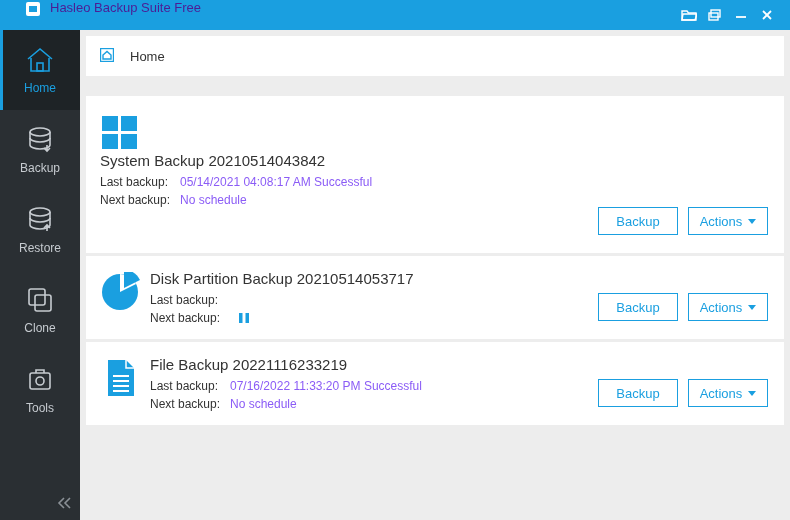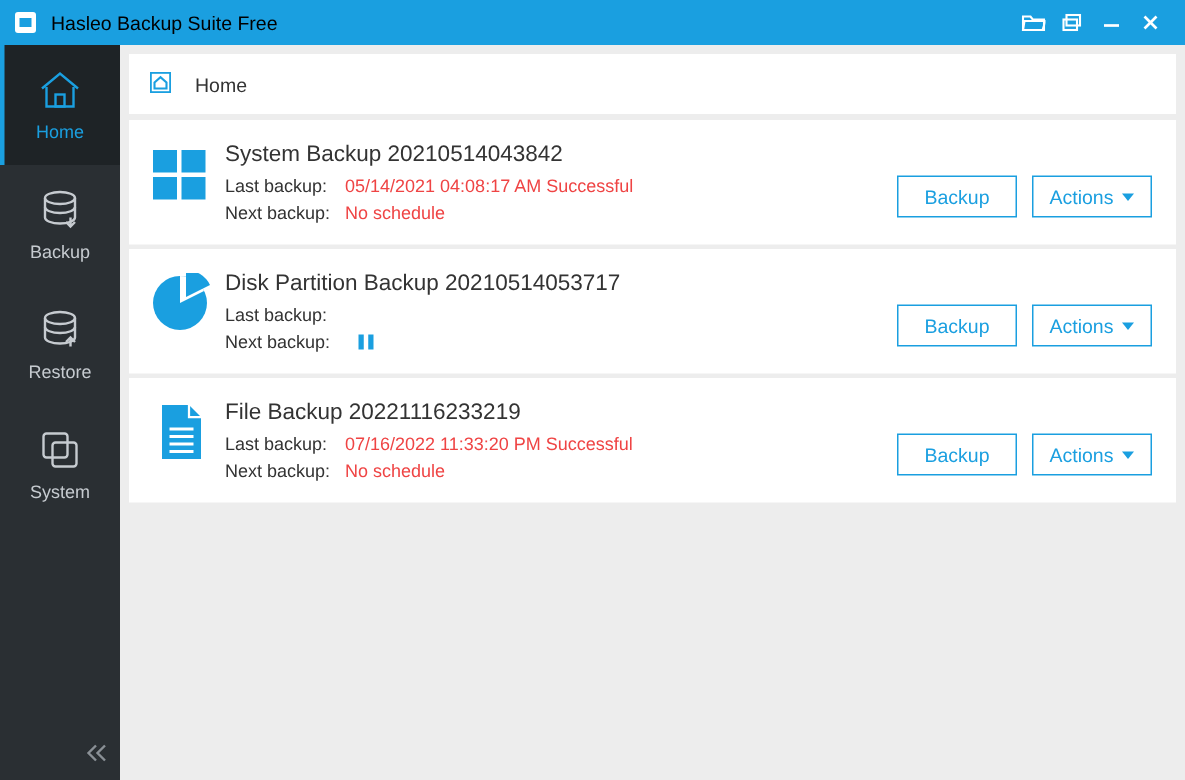--- a/index.html
+++ b/index.html
@@ -1,40 +1,40 @@
 <!DOCTYPE html>
 <html><head>
 <meta charset="utf-8">
 <style>
   * { margin:0; padding:0; box-sizing:border-box; font-family:"Segoe UI",Arial,sans-serif; }
   body { width:790px; height:520px; overflow:hidden; background:#fff; }
-  .titlebar { height:30px; background:#1a9fe0; display:flex; align-items:center; color:#000000; padding:0 10px 0 8px; }
+  .titlebar { height:30px; background:#1a9fe0; display:flex; color:#4c1d95; padding:0 10px 0 24px; }
   .titlebar .app-icon { width:18px; height:18px; margin-right:8px; display:flex; align-items:center; justify-content:center; }
   .titlebar .title { font-size:13px; flex:1; }
   .titlebar .win-btn { width:26px; height:30px; display:flex; align-items:center; justify-content:center; cursor:pointer; }
   .titlebar .win-btn svg { stroke:#fff; }
   .body { display:flex; height:490px; }
   .sidebar { width:80px; background:#2a2f33; display:flex; flex-direction:column; align-items:stretch; position:relative; }
   .side-item { height:80px; display:flex; flex-direction:column; align-items:center; justify-content:center; color:#c6cbd0; cursor:pointer; gap:6px; }
   .side-item.active { background:#1e2326; color:#1a9fe0; box-shadow:inset 3px 0 0 #1a9fe0; }
   .side-item .label { font-size:12px; }
   .side-item svg { stroke:#c6cbd0; }
   .side-item.active svg { stroke:#1a9fe0; }
   .collapse { position:absolute; bottom:6px; right:8px; cursor:pointer; }
   .main { flex:1; background:#ededed; display:flex; flex-direction:column; }
   .crumb { height:40px; background:#fff; margin:6px 6px 0 6px; display:flex; align-items:center; padding:0 14px; gap:16px; font-size:13px; color:#333; }
   .tasklist { flex:1; margin:4px 6px 6px 6px; overflow:auto; }
   .task { background:#fff; margin-top:3px; padding:14px 16px 14px 14px; display:flex; align-items:flex-start; }
-  .task:first-child { margin-top:0; }
+  .task:first-child { margin-top:16px;flex-direction:column; }
   .task-icon { width:40px; height:40px; margin-right:10px; margin-top:2px; flex:0 0 40px; }
   .task-info { flex:1; }
   .task-title { font-size:15px; color:#333; margin-bottom:6px; }
   .task-row { font-size:12px; color:#3a3a3a; display:flex; align-items:center; margin-top:4px; }
   .task-row .k { width:80px; color:#333; }
-  .task-row .v { color:#ef4444; }
+  .task-row .v { color:#8b5cf6; }
   .pause { margin-left:8px; display:inline-flex; }
   .task-actions { display:flex; gap:10px; align-items:flex-end; align-self:flex-end; margin-bottom:4px; }
   .btn { min-width:80px; height:28px; border:1px solid #1a9fe0; background:#fff; color:#1a9fe0; font-size:13px; display:flex; align-items:center; justify-content:center; cursor:pointer; padding:0 10px; gap:6px; }
   .btn .caret { width:0; height:0; border-left:4px solid transparent; border-right:4px solid transparent; border-top:5px solid #1a9fe0; }
 </style>
 </head>
 <body>
 
 <div class="titlebar">
   <span class="app-icon">
@@ -95,21 +95,29 @@
           <path d="M5 13 a10 4 0 0 0 20 0"></path>
           <path d="M22 26 v-6 M19 23 l3 -3 l3 3"></path>
         </svg>
       <span class="label">Restore</span>
     </div>
     <div class="side-item">
       <svg width="30" height="30" viewBox="0 0 30 30" fill="none" stroke-width="1.6">
           <rect x="4" y="4" width="16" height="16" rx="2"></rect>
           <rect x="10" y="10" width="16" height="16" rx="2"></rect>
         </svg>
-      <span class="label">System</span>
+      <span class="label">Clone</span>
+    </div>
+    <div class="side-item">
+      <svg width="30" height="30" viewBox="0 0 30 30" fill="none" stroke-width="1.6">
+          <rect x="5" y="8" width="20" height="16" rx="2"></rect>
+          <circle cx="15" cy="16" r="4"></circle>
+          <path d="M11 8 V5 h8 v3"></path>
+        </svg>
+      <span class="label">Tools</span>
     </div>
     <div class="collapse">
       <svg width="16" height="14" viewBox="0 0 16 14" fill="none" stroke="#8a9096" stroke-width="1.6">
           <path d="M8 2 L3 7 L8 12"></path>
           <path d="M14 2 L9 7 L14 12"></path>
         </svg>
     </div>
   </div>
 
   <div class="main">

